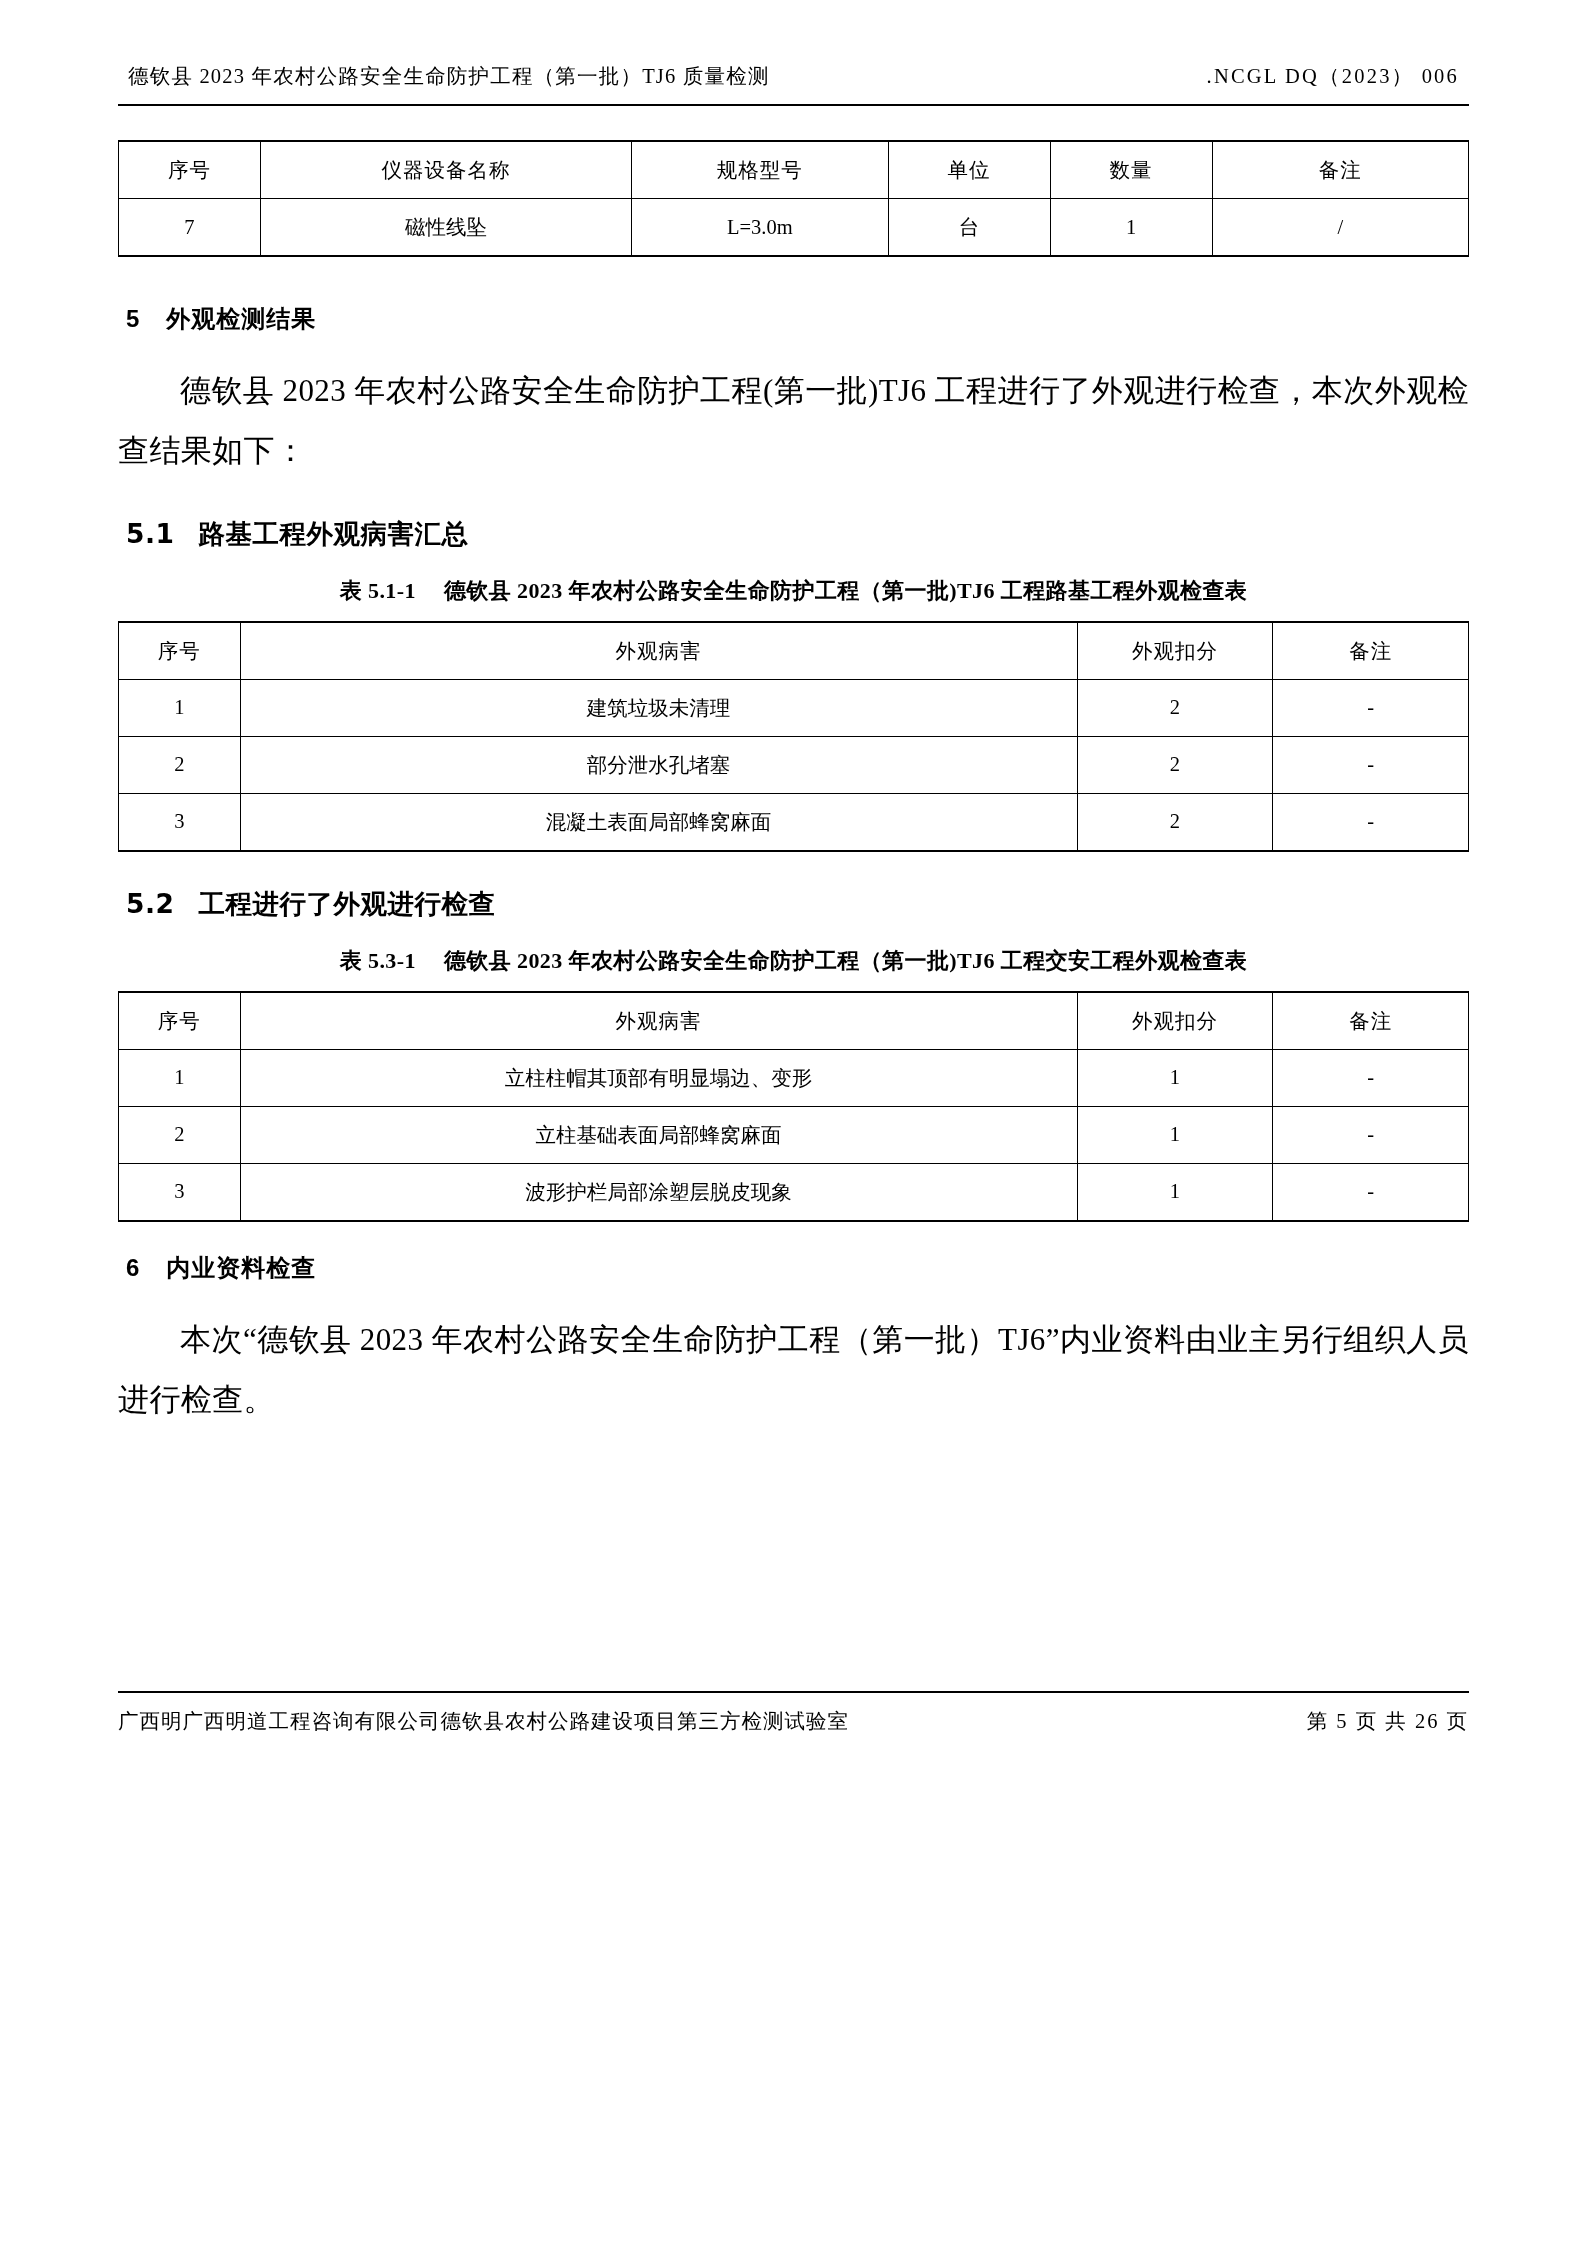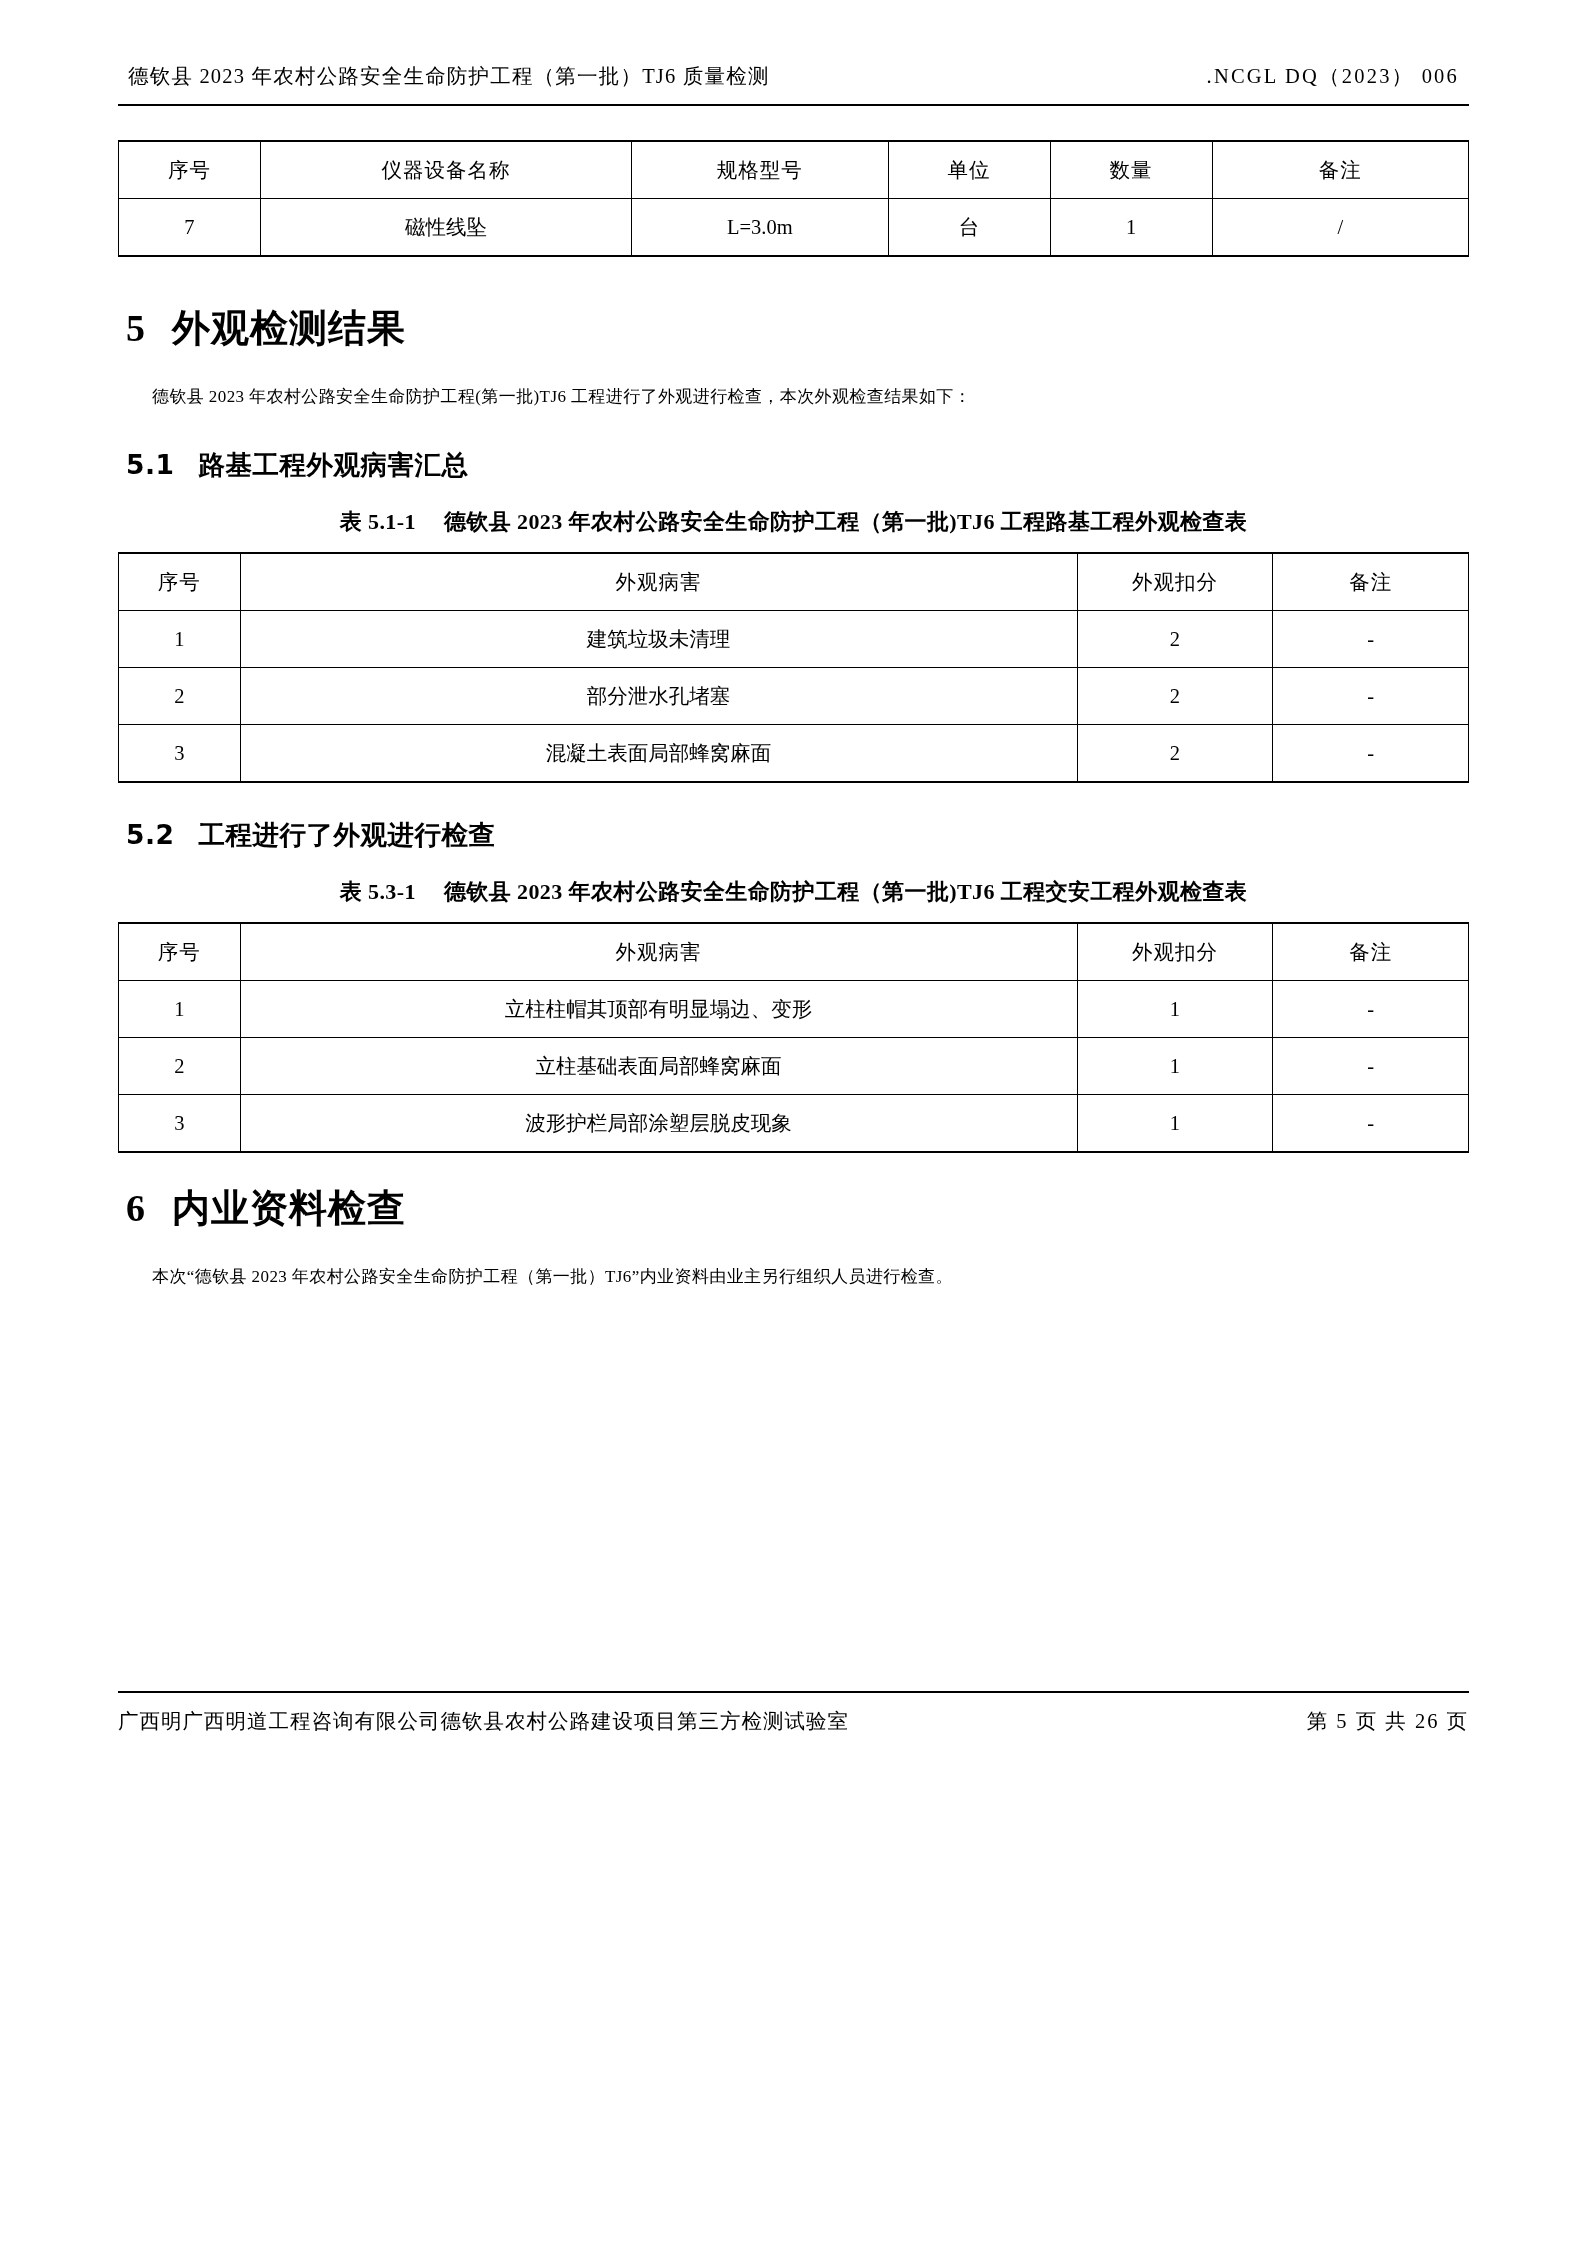--- a/index.html
+++ b/index.html
@@ -62,39 +62,39 @@
     border-radius: 29px;
   }
   .tbl-head td {
     letter-spacing: 1px;
   }
 
   .t1-wrap { margin-bottom: 46px; }
 
   
   h1.h-main {
-    font-family: Liberation Serif, serif;
-    font-size: 38px;
+    font-family: Liberation Sans, sans-serif;
+    font-size: 24px;
     font-weight: bold;
     margin: 30px 0 26px 8px;
     letter-spacing: 1px;
   }
   h1.h-main .num { margin-right: 26px; }
 
   h2.h-sub {
     font-family: "DejaVu Sans", "Liberation Sans", sans-serif;
     font-size: 26.5px;
     font-weight: bold;
     margin: 34px 0 22px 8px;
     letter-spacing: 0.5px;
   }
   h2.h-sub .num { margin-right: 24px; }
 
   p.body-text {
-    font-size: 17px;
+    font-size: 31px;
     line-height: 1.95;
     margin: 0 0 10px 0;
     text-indent: 2em;
     letter-spacing: 0.4px;
     text-align: justify;
   }
 
   .table-caption {
     font-size: 22px;
     font-weight: bold;

